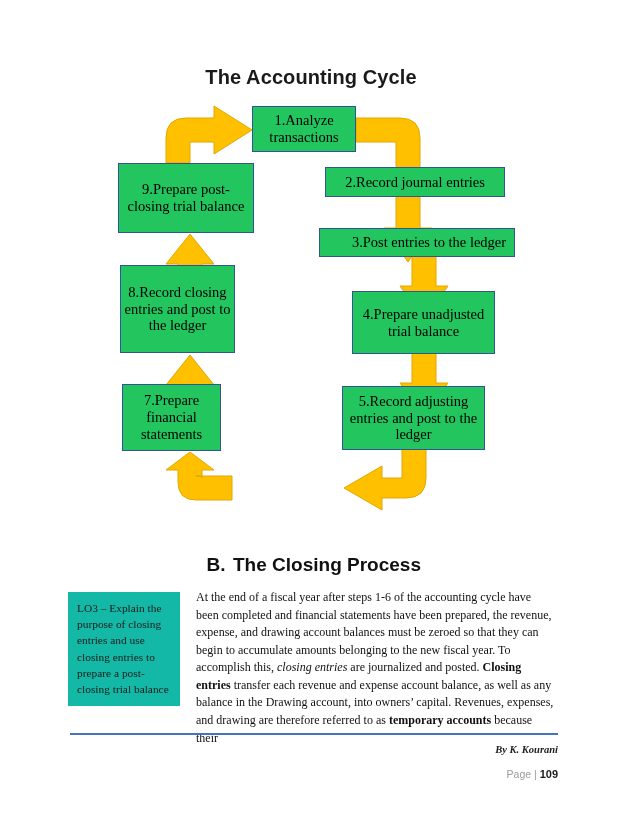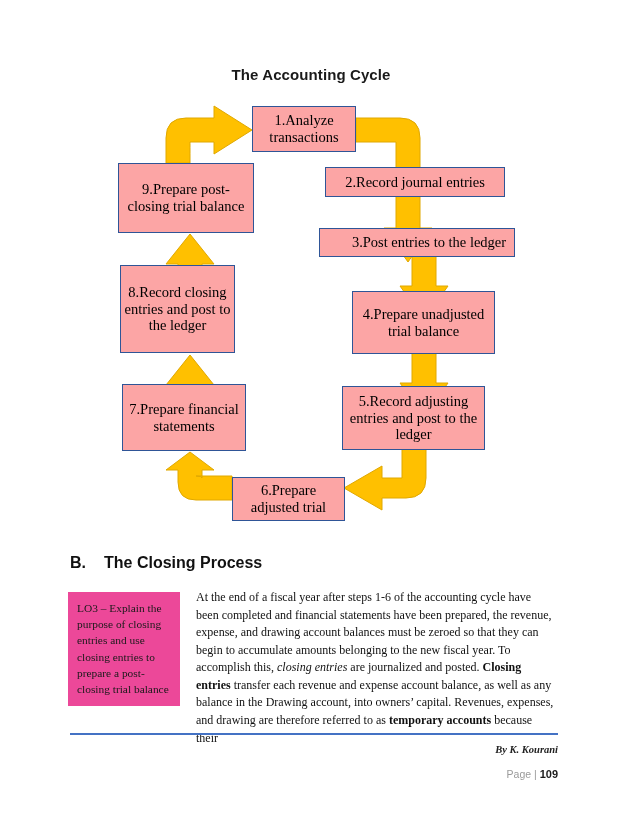--- a/index.html
+++ b/index.html
@@ -17,21 +17,21 @@
 
   
   #diagram-title {
     position: absolute;
     left: 0;
     top: 66px;
     width: 622px;
     text-align: center;
     font-family: "Liberation Sans", sans-serif;
     font-weight: bold;
-    font-size: 15px;
+    font-size: 20px;
     color: #1a1a1a;
     letter-spacing: 0.1px;
   }
 
   
   #diagram {
     position: absolute;
     left: 0;
     top: 0;
     width: 630px;
@@ -41,21 +41,21 @@
     position: absolute;
     left: 0;
     top: 0;
     width: 630px;
     height: 545px;
   }
 
   .node {
     position: absolute;
     box-sizing: border-box;
-    background: #fca5a5;
+    background: #22c55e;
     border: 1px solid #2f5597;
     color: #000000;
     font-family: "Liberation Serif", serif;
     font-size: 14.5px;
     line-height: 1.16;
     text-align: center;
     display: flex;
     align-items: center;
     justify-content: center;
     padding: 1px 3px;
@@ -64,33 +64,34 @@
   .node span { display: block; width: 100%; }
 
   
   #section-heading {
     position: absolute;
     left: 70px;
     top: 554px;
     width: 480px;
     font-family: "Liberation Sans", sans-serif;
     font-weight: bold;
-    font-size: 16px;
+    font-size: 19px;
     color: #111111;
+    text-align: center;
   }
   #section-heading .sect-letter { display: inline-block; width: 34px; }
 
   
   #lo-box {
     position: absolute;
     left: 68px;
     top: 592px;
     width: 112px;
     min-height: 96px;
-    background: #ec4899;
+    background: #14b8a6;
     color: #1a1a1a;
     font-family: "Liberation Serif", serif;
     font-size: 11.4px;
     line-height: 1.42;
     padding: 8px 9px 9px 9px;
     box-sizing: border-box;
   }
 
   
   #body-text {
@@ -218,25 +219,22 @@
   </div>
 
   <div class="node" style="left:352px; top:291px; width:143px; height:63px;">
     <span>4.Prepare unadjusted trial balance</span>
   </div>
 
   <div class="node" style="left:342px; top:386px; width:143px; height:64px;">
     <span>5.Record adjusting entries and post to the ledger</span>
   </div>
 
-  <div class="node" style="left:232px; top:477px; width:113px; height:44px;">
-    <span>6.Prepare adjusted trial</span>
-  </div>
-
-  <div class="node" style="left:122px; top:384px; width:124px; height:67px;">
+
+  <div class="node" style="left:122px; top:384px; width:99px; height:67px;">
     <span>7.Prepare financial statements</span>
   </div>
 
   <div class="node" style="left:120px; top:265px; width:115px; height:88px;">
     <span>8.Record closing entries and post to the ledger</span>
   </div>
 
   <div class="node" style="left:118px; top:163px; width:136px; height:70px;">
     <span>9.Prepare post-closing trial balance</span>
   </div>

